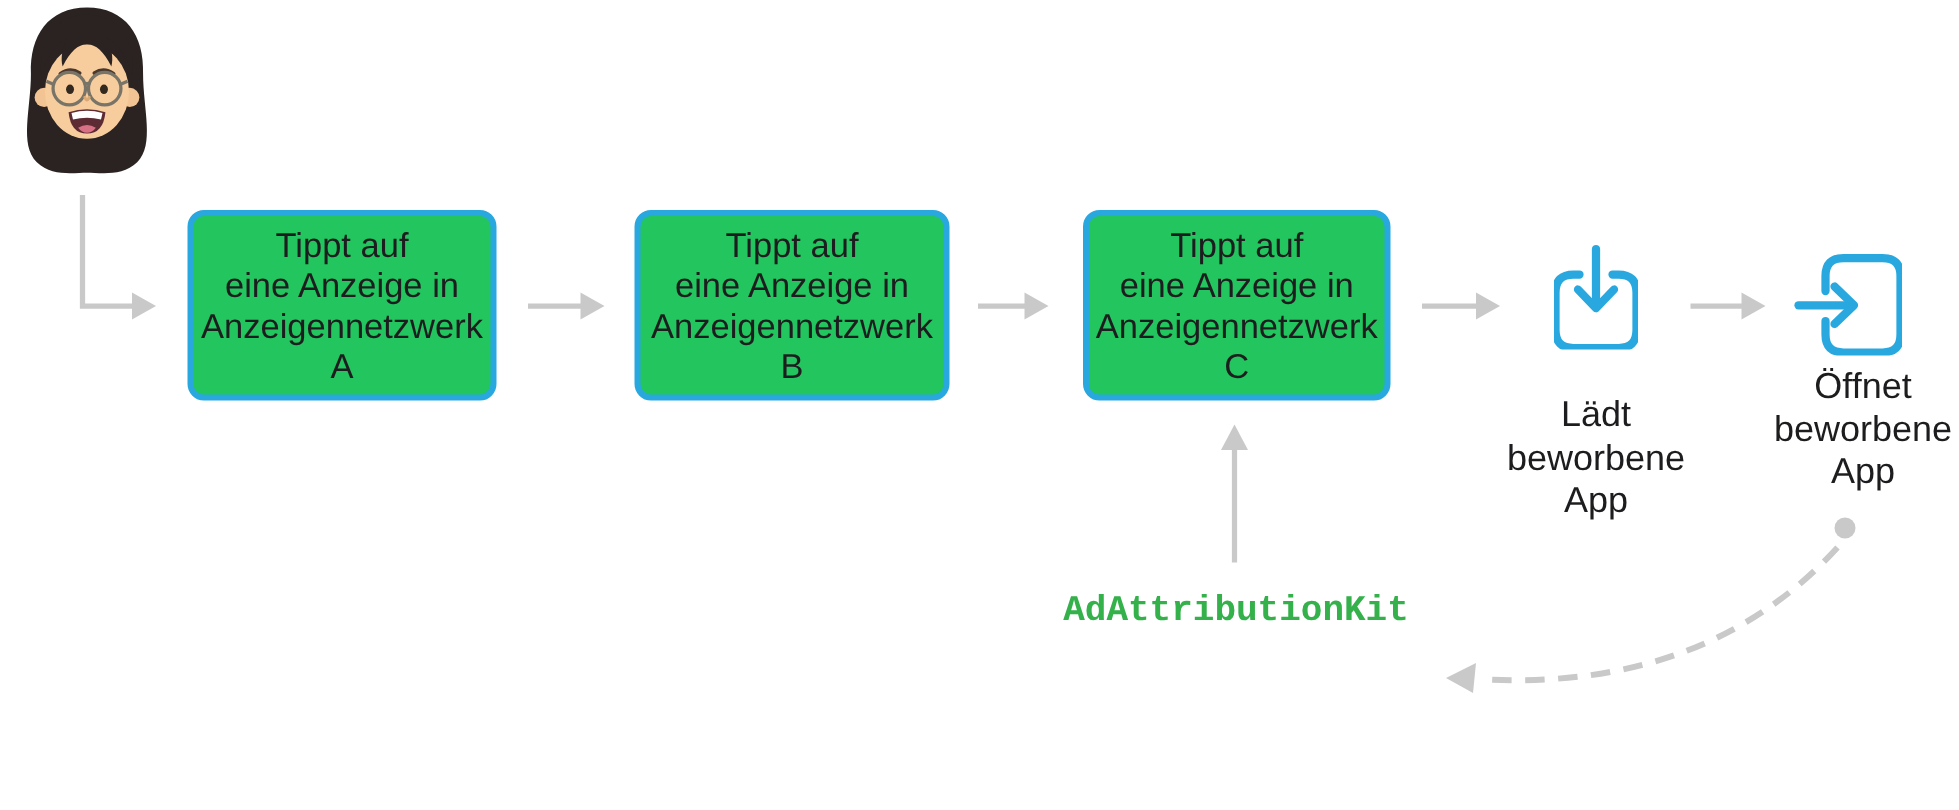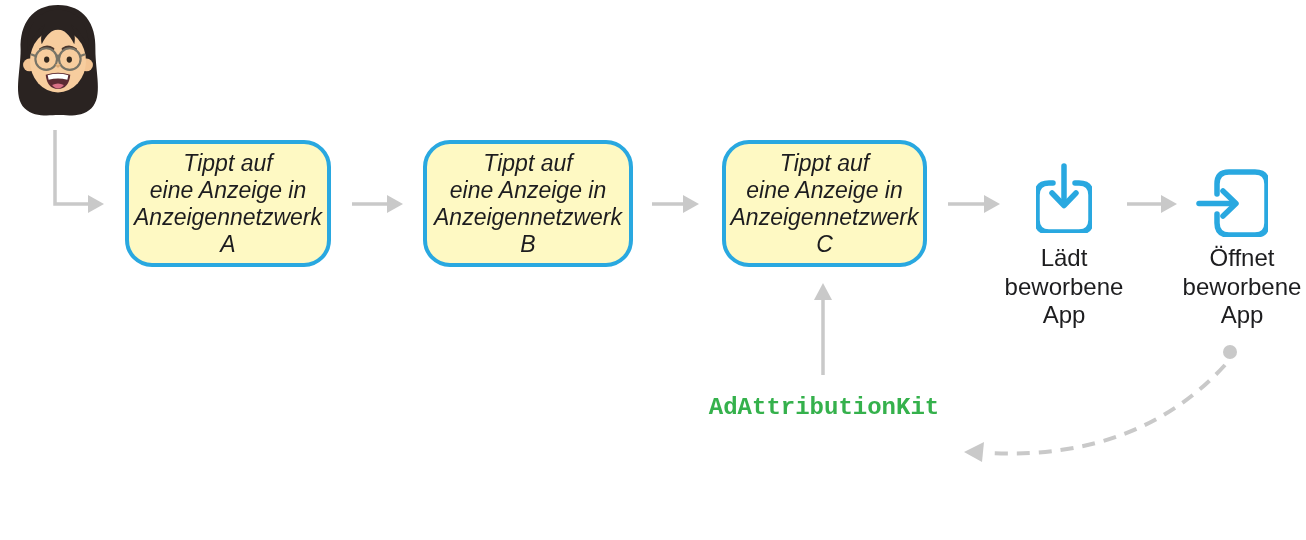--- a/index.html
+++ b/index.html
@@ -8,35 +8,35 @@
     font-family:"Liberation Sans","DejaVu Sans",sans-serif;color:var(--ink,#1d1d1f);
     overflow:hidden;
   }
   .connectors{position:absolute;left:0;top:0;width:1306px;height:540px;}
   .sArrow{stroke:var(--arrow,#C9C9C9);}
   .fArrow{fill:var(--arrow,#C9C9C9);}
   .sBlue{stroke:var(--blue,#29A8E0);}
   .avatar{position:absolute;left:8px;top:2px;width:100px;height:120px;}
   .step-box{
     position:absolute;top:140px;height:127px;box-sizing:border-box;
-    border:4px solid var(--blue,#29A8E0);border-radius:27px;background:#fef9c3;
+    border:4px solid var(--blue,#29A8E0);border-radius:11px;background:#22c55e;
     display:flex;flex-direction:column;align-items:center;justify-content:center;
-    font-size:23px;line-height:27px;text-align:center;font-style:italic;
+    font-size:23px;line-height:27px;text-align:center;
   }
   .box-a{left:125px;width:206px;}
   .box-b{left:423px;width:210px;}
   .box-c{left:722px;width:205px;}
   .icon-wrap{position:absolute;}
   .icon-download{left:1036px;top:163px;width:56px;height:70px;}
   .icon-open{left:1196px;top:169px;width:72px;height:68px;}
   .icon-label{
     position:absolute;top:244px;width:150px;text-align:center;
     font-size:24px;line-height:28.5px;
   }
-  .label-download{left:989px;}
+  .label-download{left:989px;margin-top:19px;}
   .label-open{left:1167px;}
   .green-note{
     position:absolute;left:664px;top:393px;width:320px;text-align:center;
     font-size:24px;line-height:29.5px;font-weight:bold;color:var(--green,#35B14C);font-family:Liberation Mono, monospace;
   }
   .line{display:block;}
 </style>
 </head>
 <body>
 

